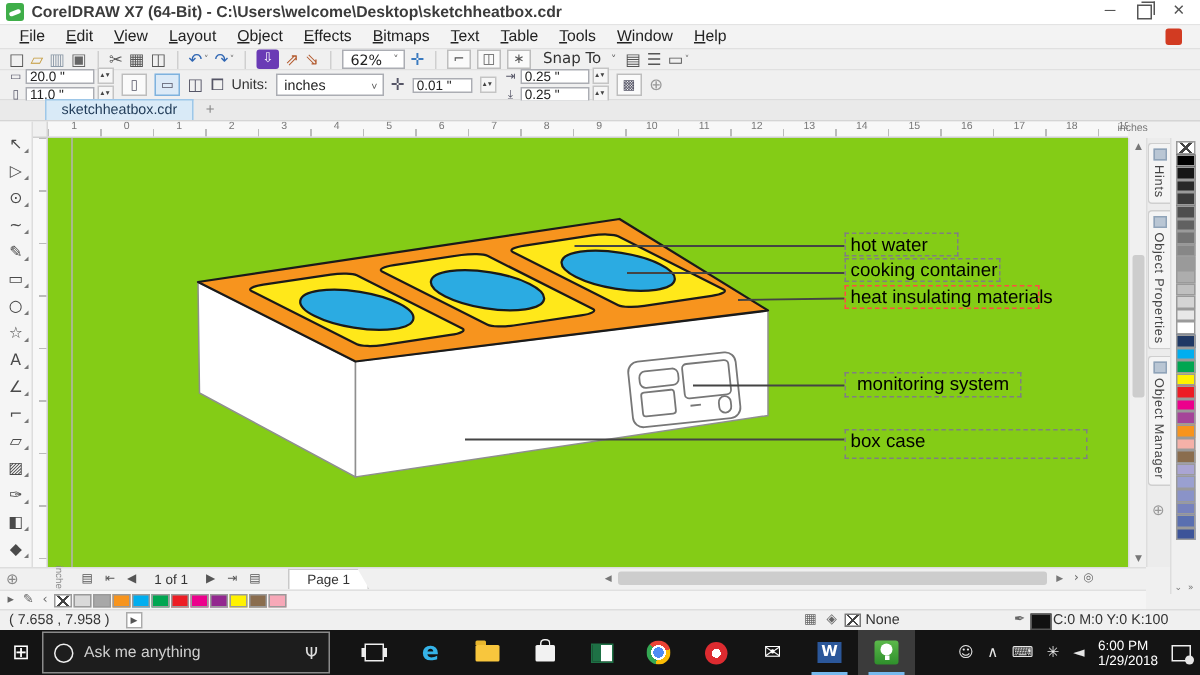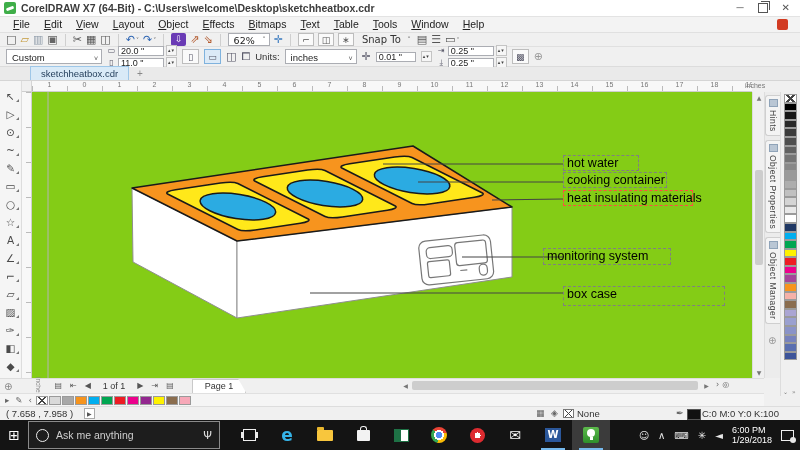--- a/index.html
+++ b/index.html
@@ -234,21 +234,20 @@
       <span class="tb-item g k-toggle">◫</span>
       <span class="tb-item g k-toggle">∗</span>
       <span class="tb-item g k-flat">Snap To</span>
       <span class="tb-item g">▤</span>
       <span class="tb-item g">☰</span>
       <span class="tb-item g">▭</span>
       <span class="tb-item g k-caret">˅</span>
     </div>
 
   <div class="abs propbar">
-    <div class="combo preset"><span>Custom</span></div>
     <div class="dim-col">
       <div class="dim-row">
         <span class="mini-ico g">▭</span>
         <span class="field">20.0 "</span>
         <span class="stp g">▴▾</span>
       </div>
       <div class="dim-row">
         <span class="mini-ico g">▯</span>
         <span class="field">11.0 "</span>
         <span class="stp g">▴▾</span>
@@ -389,21 +388,21 @@
         <line x1="351" y1="72" x2="531" y2="72"></line>
         <line x1="386" y1="90" x2="531" y2="90"></line>
         <line x1="460" y1="108" x2="531" y2="107"></line>
         <line x1="430" y1="165" x2="531" y2="165"></line>
         <line x1="278" y1="201" x2="531" y2="201"></line>
       </g>
     </svg>
     <div class="lbl" style="left:531px;top:63px;width:76px;height:16px;">hot water</div>
     <div class="lbl sel" style="left:531px;top:98px;width:130px;height:16px;">heat insulating materials</div>
     <div class="lbl" style="left:531px;top:80px;width:104px;height:16px;">cooking container</div>
-    <div class="lbl" style="left:511px;top:156px;width:128px;height:17px;">monitoring system</div>
+    <div class="lbl" style="left:531px;top:156px;width:118px;height:17px;text-align:center;">monitoring system</div>
     <div class="lbl" style="left:531px;top:194px;width:162px;height:20px;">box case</div>
   </div>
 
   <div class="abs vscroll">
     <span class="vs-arrow g" style="top:0;">▲</span>
     <span class="vs-thumb"></span>
     <span class="vs-arrow g" style="bottom:0;">▼</span>
   </div>
 
   <div class="abs dockers">

